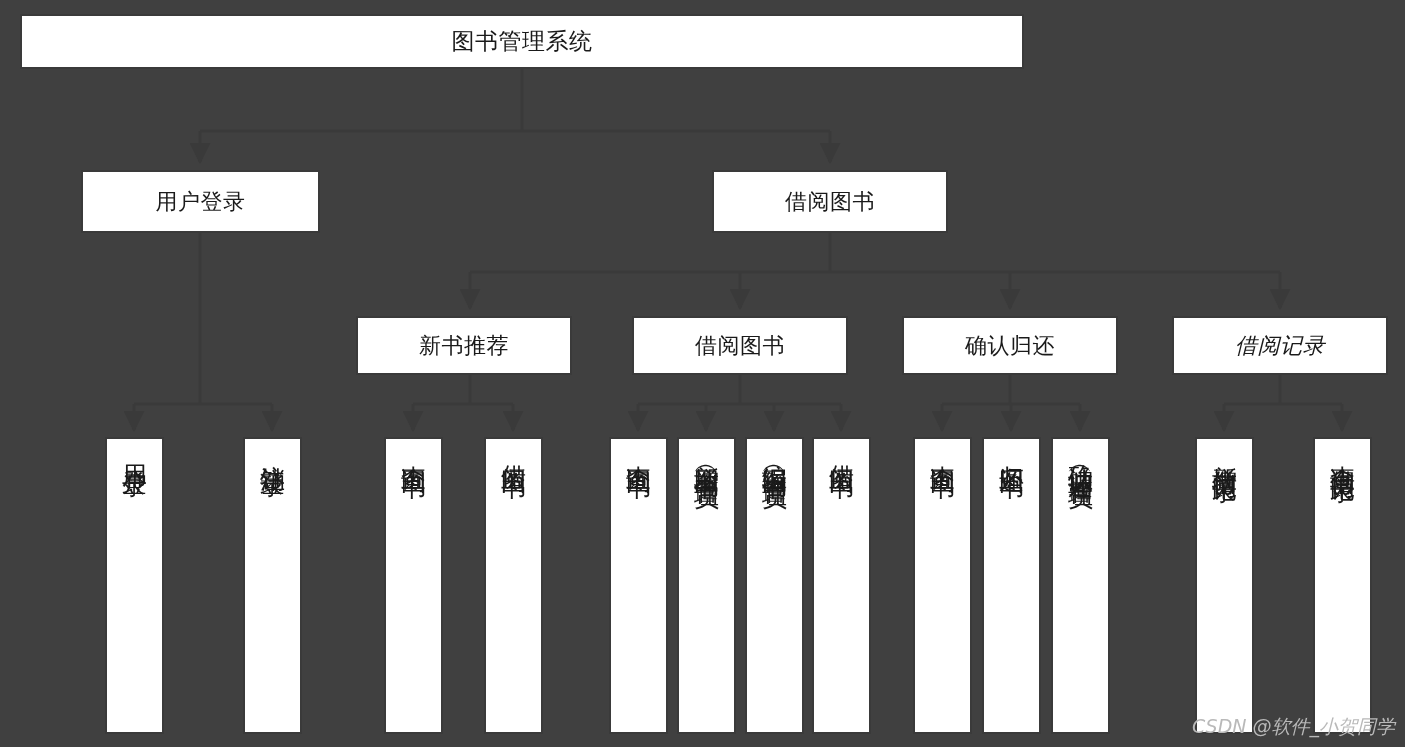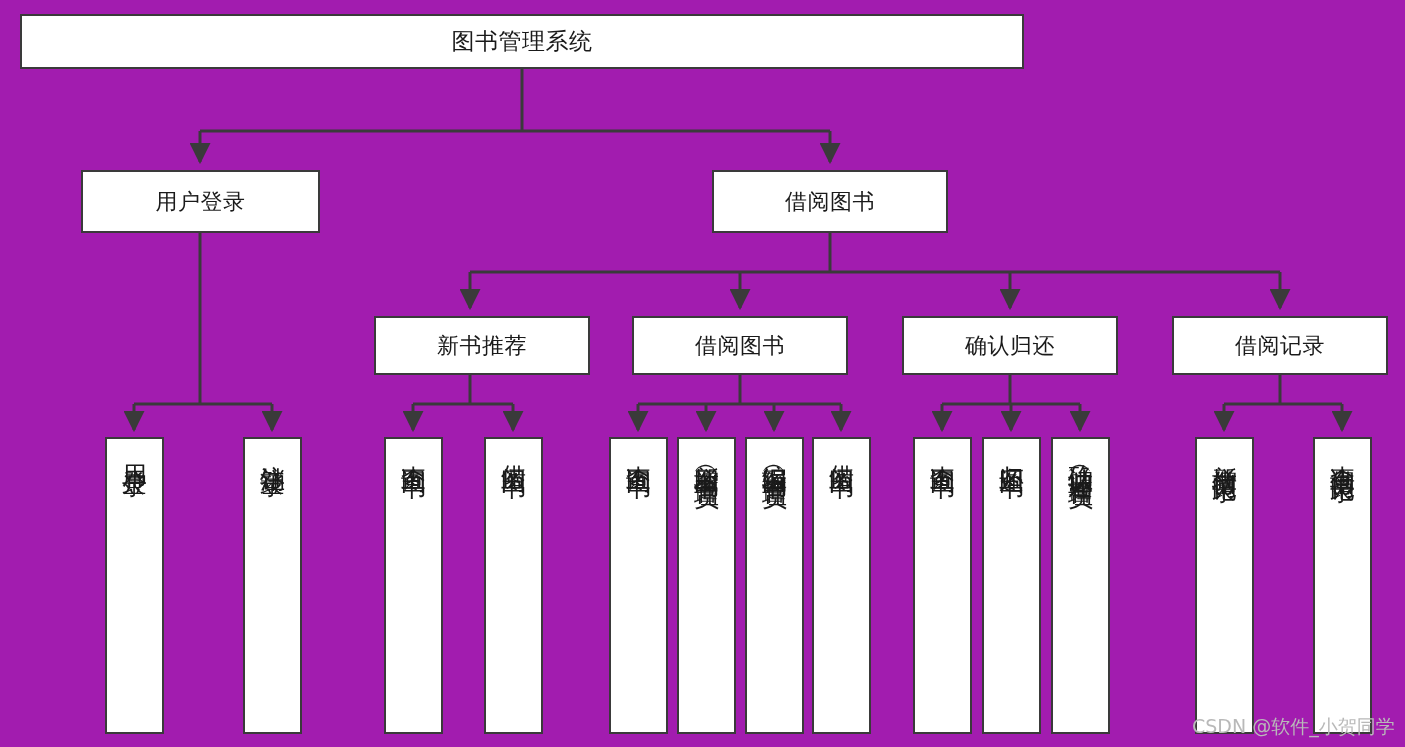--- a/index.html
+++ b/index.html
@@ -8,21 +8,21 @@
     padding: 0;
     background: #ffffff;
   }
   body {
     font-family: "Liberation Sans", "DejaVu Sans", sans-serif;
   }
   #diagram {
     position: relative;
     width: 1405px;
     height: 747px;
-    background: #a21caf;
+    background: #404040;
     overflow: hidden;
   }
   #edges {
     position: absolute;
     left: 0;
     top: 0;
     width: 1405px;
     height: 747px;
     pointer-events: none;
   }
@@ -63,20 +63,21 @@
 
   .watermark {
     position: absolute;
     left: 1192px;
     top: 714px;
     font-size: 19px;
     color: #b9b9b9;
     white-space: nowrap;
     z-index: 5;
     font-family: "DejaVu Sans", sans-serif;
+    font-style: italic;
   }
 </style>
 </head>
 <body>
 
 <div id="diagram">
 
   <svg id="edges" viewBox="0 0 1405 747" width="1405" height="747" aria-hidden="true">
     <defs>
       <marker id="arrow" viewBox="0 0 10 10" refX="9" refY="5" markerWidth="7" markerHeight="7" orient="auto-start-reverse">
@@ -132,30 +133,30 @@
     <span class="label">图书管理系统</span>
   </div>
 
   <div class="node horiz" style="left:81px; top:170px; width:239px; height:63px;">
     <span class="label">用户登录</span>
   </div>
   <div class="node horiz" style="left:712px; top:170px; width:236px; height:63px;">
     <span class="label">借阅图书</span>
   </div>
 
-  <div class="node horiz" style="left:374px; top:316px; width:216px; height:59px;">
+  <div class="node horiz" style="left:356px; top:316px; width:216px; height:59px;">
     <span class="label">新书推荐</span>
   </div>
   <div class="node horiz" style="left:632px; top:316px; width:216px; height:59px;">
     <span class="label">借阅图书</span>
   </div>
   <div class="node horiz" style="left:902px; top:316px; width:216px; height:59px;">
     <span class="label">确认归还</span>
   </div>
-  <div class="node horiz" style="left:1172px; top:316px; width:216px; height:59px;">
+  <div class="node horiz" style="left:1172px; top:316px; width:216px; height:59px;font-style:italic;">
     <span class="label">借阅记录</span>
   </div>
 
   <div class="node vert" style="left:105px; top:437px; width:59px; height:297px;">
     <span class="label">用户登录</span>
   </div>
   <div class="node vert" style="left:243px; top:437px; width:59px; height:297px;">
     <span class="label">注销登录</span>
   </div>
 

